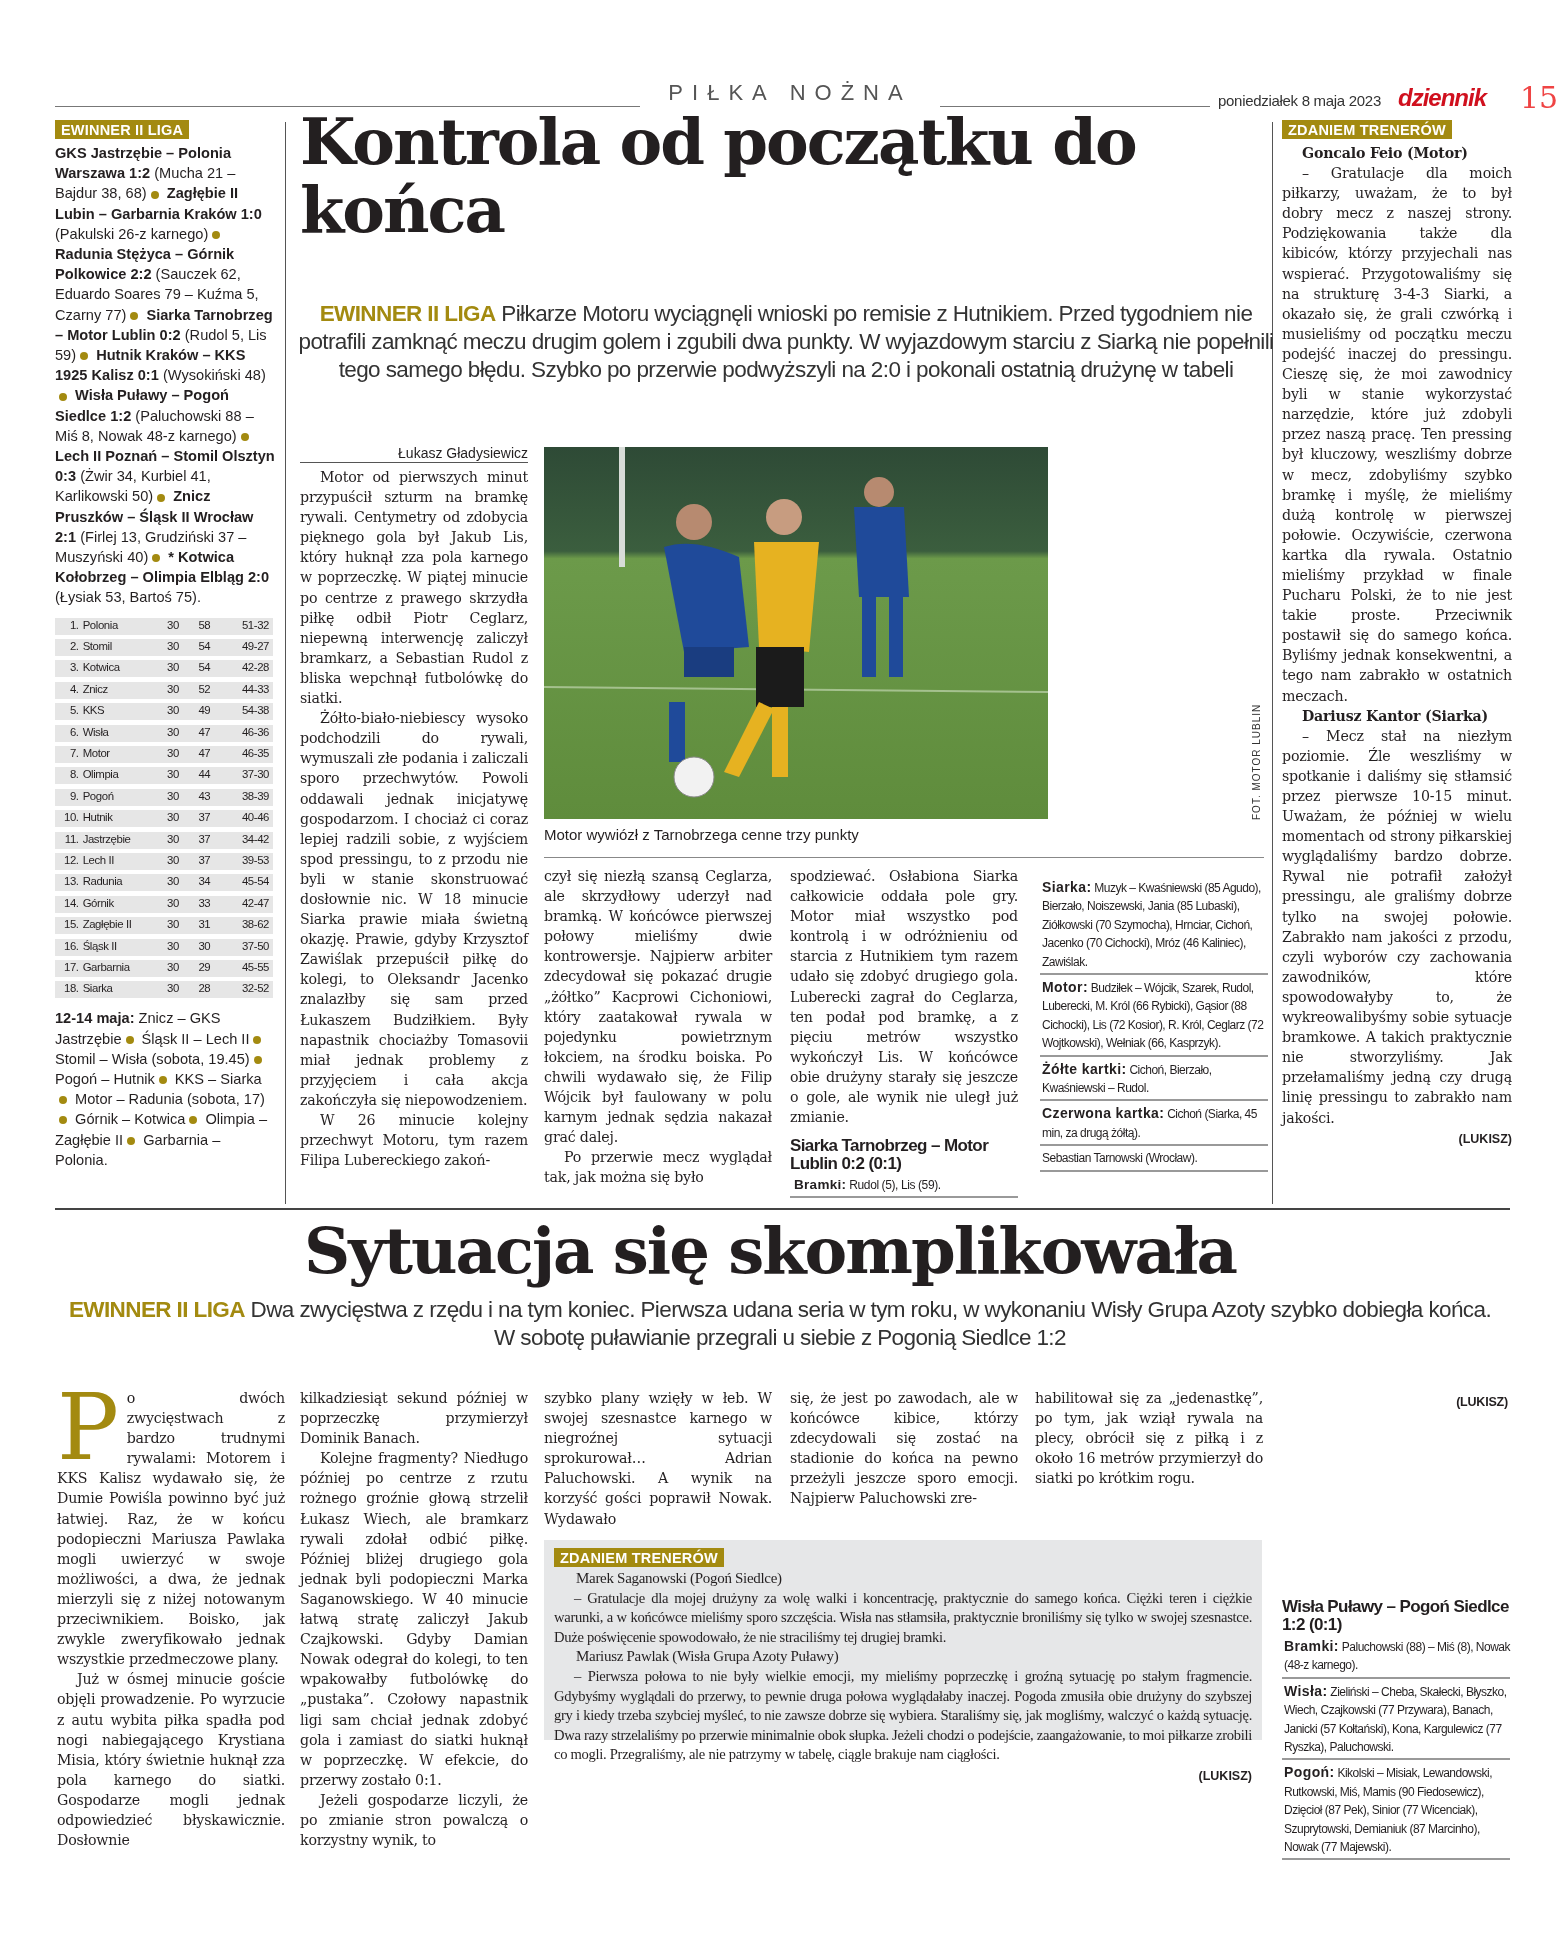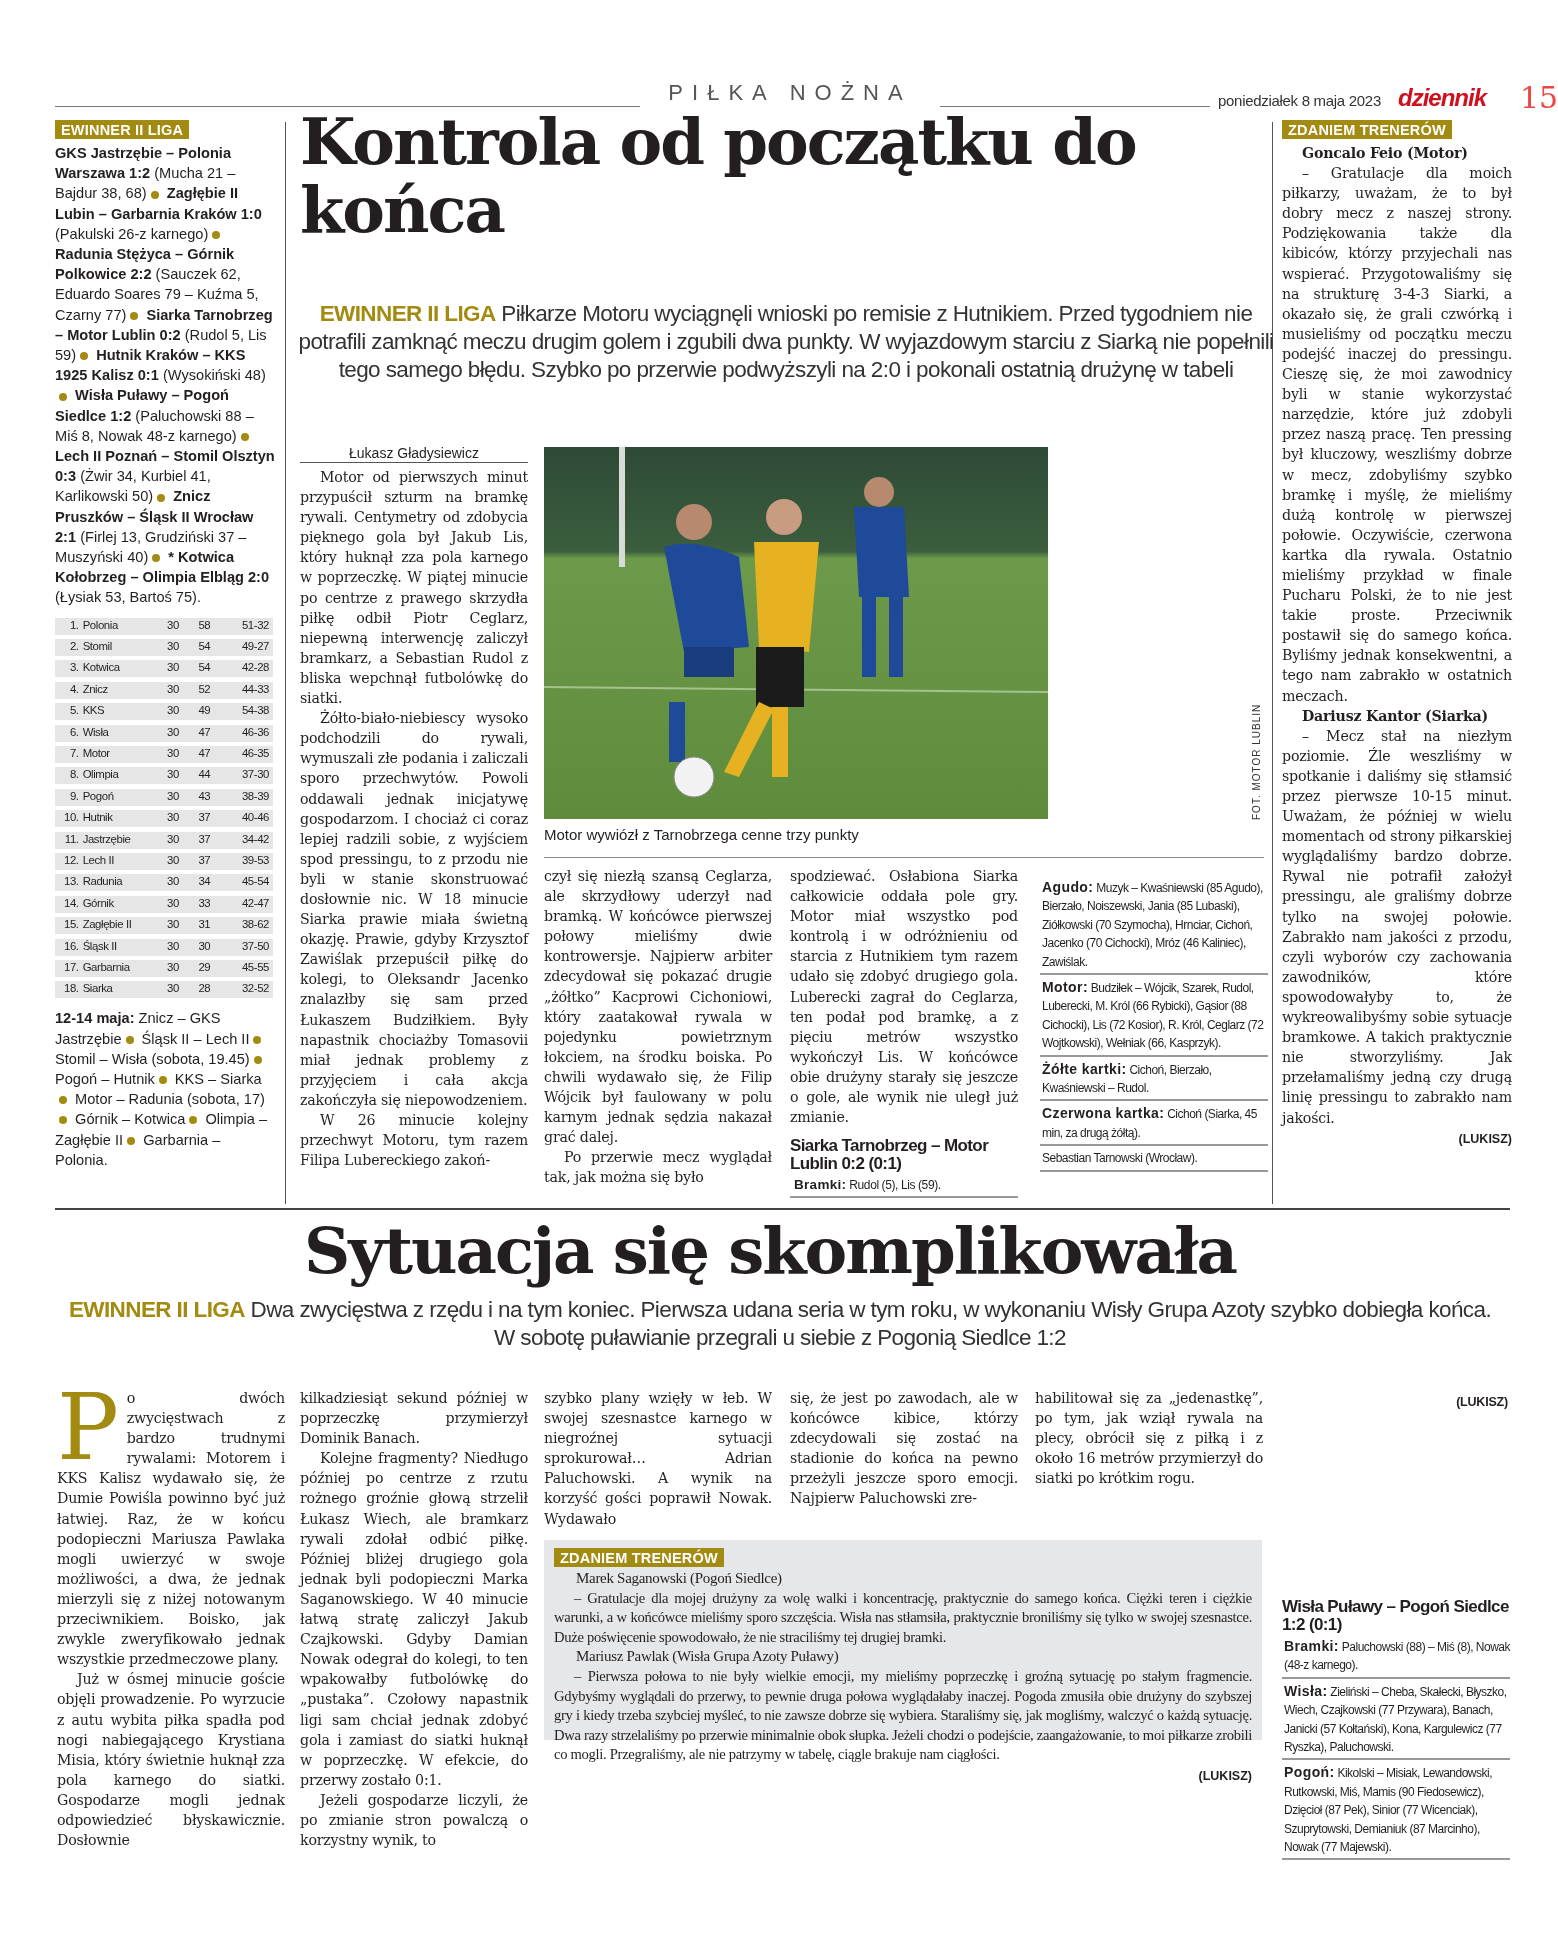--- a/index.html
+++ b/index.html
@@ -33,21 +33,21 @@
   .table .m { width: 32px; }
   .table .p { width: 38px; }
   .table .g { width: 38px; text-align: right; padding-right: 4px; }
   .fixtures { margin-top: 10px; font-family: "Liberation Sans", sans-serif; font-size: 14.6px; line-height: 20.2px; }
 
   
   .headline1 { left: 300px; top: 108px; width: 940px; text-align: left; font-family: "DejaVu Serif", serif; font-weight: bold; font-size: 64px; line-height: 68px; letter-spacing: -2px; }
   .lead1 { left: 296px; top: 300px; width: 980px; text-align: center; font-family: "Liberation Sans", sans-serif; font-size: 22.5px; line-height: 28px; color: #333; letter-spacing: -0.6px; }
   .lead-tag { font-weight: bold; color: #a38a10; }
 
-  .byline { left: 300px; top: 445px; width: 228px; text-align: center; font-family: "Liberation Sans", sans-serif; font-size: 14px; border-bottom: 1px solid #555; padding-bottom: 1px; }
+  .byline { left: 300px; top: 445px; width: 228px; text-align: right; font-family: "Liberation Sans", sans-serif; font-size: 14px; border-bottom: 1px solid #555; padding-bottom: 1px; }
   .body-text { font-family: "DejaVu Serif", serif; font-size: 14.2px; line-height: 20.1px; text-align: justify; hyphens: manual; letter-spacing: -0.2px; }
   .body-text p { text-indent: 20px; }
   .body-text p.noind { text-indent: 0; }
 
   .col1 { left: 300px; top: 467px; width: 228px; }
   .photo { left: 544px; top: 447px; width: 504px; height: 372px; overflow: hidden; }
   .photo-credit { left: 1251px; top: 820px; transform: rotate(-90deg); transform-origin: left top; font-family: "Liberation Sans", sans-serif; font-size: 10px; letter-spacing: 1px; color: #333; white-space: nowrap; }
   .caption { left: 544px; top: 826px; width: 720px; font-family: "Liberation Sans", sans-serif; font-size: 15px; border-bottom: 1px solid #888; padding-bottom: 14px; }
   .col2 { left: 544px; top: 866px; width: 228px; }
   .col3 { left: 790px; top: 866px; width: 228px; }
@@ -308,21 +308,21 @@
 <div class="abs col3 body-text">
   <p class="noind">spodziewać. Osłabiona Siarka całkowicie oddała pole gry. Motor miał wszystko pod kontrolą i w odróżnieniu od starcia z Hutnikiem tym razem udało się zdobyć drugiego gola. Luberecki zagrał do Ceglarza, ten podał pod bramkę, a z pięciu metrów wszystko wykończył Lis. W końcówce obie drużyny starały się jeszcze o gole, ale wynik nie uległ już zmianie.</p>
 </div>
 
 <div class="abs score-box">
   <div class="score-title">Siarka Tarnobrzeg – Motor Lublin 0:2 (0:1)</div>
   <div class="score-line"><b>Bramki:</b> <span>Rudol (5), Lis (59).</span></div>
 </div>
 
 <div class="abs lineups">
-  <div class="lineup-block"><b>Agudo:</b> <span>Muzyk – Kwaśniewski (85 Agudo), Bierzało, Noiszewski, Jania (85 Lubaski), Ziółkowski (70 Szymocha), Hrnciar, Cichoń, Jacenko (70 Cichocki), Mróz (46 Kaliniec), Zawiślak.</span></div>
+  <div class="lineup-block"><b>Siarka:</b> <span>Muzyk – Kwaśniewski (85 Agudo), Bierzało, Noiszewski, Jania (85 Lubaski), Ziółkowski (70 Szymocha), Hrnciar, Cichoń, Jacenko (70 Cichocki), Mróz (46 Kaliniec), Zawiślak.</span></div>
   <div class="lineup-block"><b>Motor:</b> <span>Budziłek – Wójcik, Szarek, Rudol, Luberecki, M. Król (66 Rybicki), Gąsior (88 Cichocki), Lis (72 Kosior), R. Król, Ceglarz (72 Wojtkowski), Wełniak (66, Kasprzyk).</span></div>
   <div class="lineup-block"><b>Żółte kartki:</b> <span>Cichoń, Bierzało, Kwaśniewski – Rudol.</span></div>
   <div class="lineup-block"><b>Czerwona kartka:</b> <span>Cichoń (Siarka, 45 min, za drugą żółtą).</span></div>
   <div class="lineup-block"><span>Sebastian Tarnowski (Wrocław).</span></div>
 </div>
 
 <div class="abs right-col">
   <span class="tag goldbg">ZDANIEM TRENERÓW</span>
   <div class="body-text" style="margin-top:4px;">
     <p class="noind quote-author">Goncalo Feio (Motor)</p>

